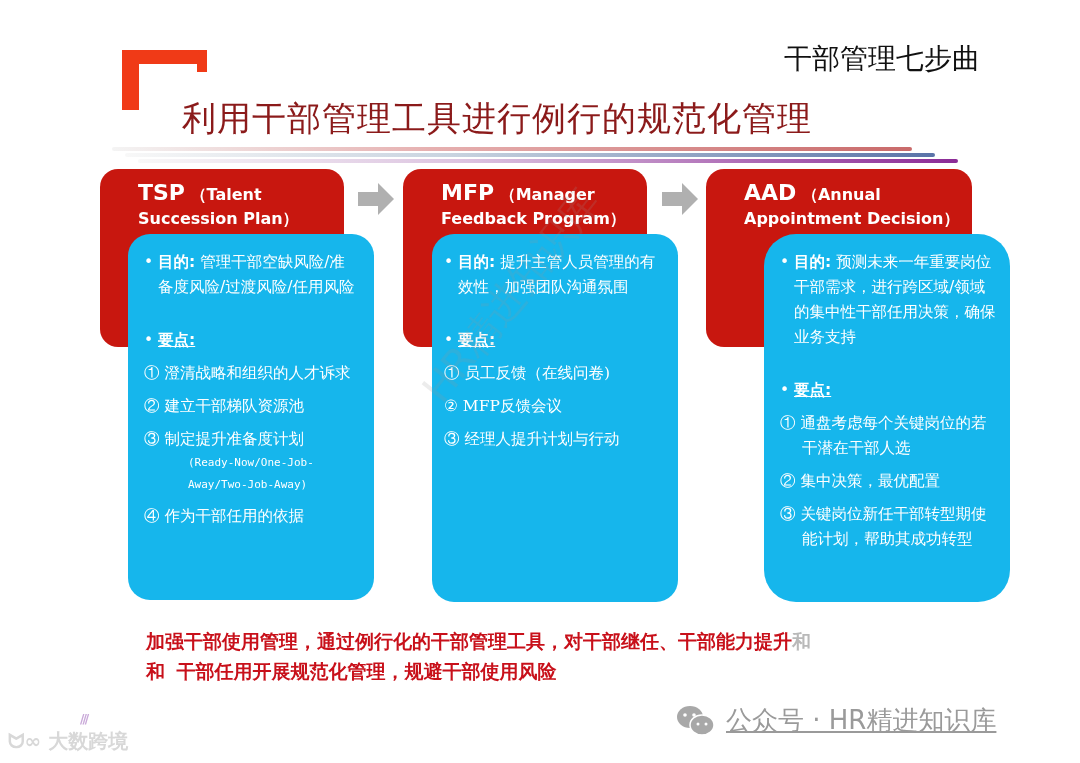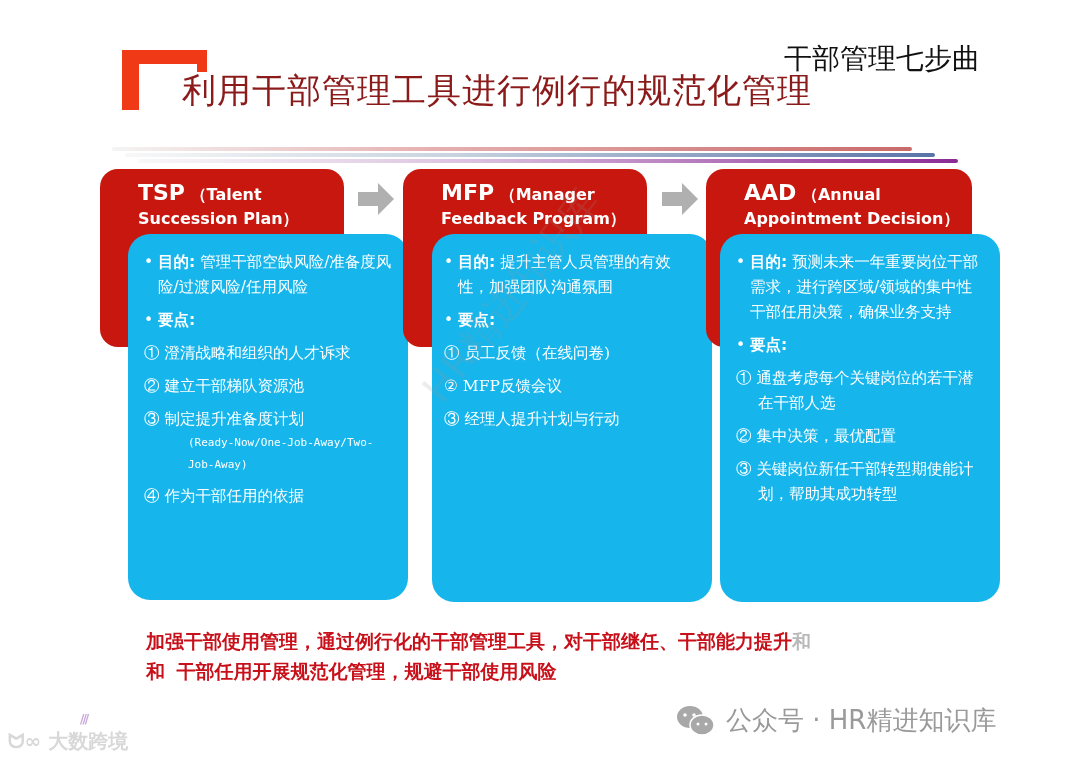--- a/index.html
+++ b/index.html
@@ -2,44 +2,44 @@
 <html><head>
 <meta charset="utf-8">
 <style>
   html,body{margin:0;padding:0;}
   body{width:1080px;height:763px;background:#ffffff;position:relative;overflow:hidden;font-family:"DejaVu Sans",sans-serif;}
   .corner{position:absolute;left:122px;top:50px;width:85px;height:60px;}
   .corner .v{position:absolute;left:0;top:0;width:17px;height:60px;background:#f03a17;}
   .corner .h{position:absolute;left:0;top:0;width:85px;height:14px;background:#f03a17;}
   .corner .tick{position:absolute;right:0;top:0;width:10px;height:22px;background:#f03a17;}
   .top-right{position:absolute;right:100px;top:40px;font-family:"DejaVu Serif",serif;font-size:28px;color:#111;}
-  .main-title{position:absolute;left:182px;top:68px;font-family:Liberation Sans, sans-serif;font-size:34px;color:#8b1a1a;letter-spacing:1px;}
+  .main-title{position:absolute;left:182px;top:96px;font-family:Liberation Sans, sans-serif;font-size:34px;color:#8b1a1a;letter-spacing:1px;}
   .stripe{position:absolute;height:4px;border-radius:2px;}
   .s1{left:112px;top:147px;width:800px;background:linear-gradient(to right,rgba(200,200,200,0.2),#e6b0b0 40%,#c96a6a);}
   .s2{left:125px;top:153px;width:810px;background:linear-gradient(to right,rgba(220,220,220,0.2),#c9d4e0 40%,#5a73a8);}
   .s3{left:138px;top:159px;width:820px;background:linear-gradient(to right,rgba(220,220,220,0.2),#dcc3e0 40%,#8b2b96);}
   .red-card{position:absolute;top:169px;width:244px;height:178px;background:#c8170f;border-radius:18px;}
   .red-card .head{position:absolute;left:14px;top:12px;color:#fff;font-weight:bold;font-family:"DejaVu Sans",sans-serif;line-height:24px;margin-left:24px;}
   .red-card .abbr{font-size:22px;}
   .red-card .full{font-size:16px;}
-  .blue-card{position:absolute;top:234px;width:280px;background:#16b6ec;border-radius:22px;color:#fff;box-sizing:border-box;padding:16px 14px 0 16px;}
+  .blue-card{position:absolute;top:234px;width:246px;background:#16b6ec;border-radius:22px;color:#fff;box-sizing:border-box;padding:16px 14px 0 16px;}
   .blue-card .purpose{font-size:15.5px;line-height:25px;padding-left:14px;position:relative;font-family:"DejaVu Sans",sans-serif;}
   .blue-card .purpose::before{content:"•";position:absolute;left:0;}
   .blue-card .purpose b{font-weight:bold;}
-  .blue-card .kp{font-size:15.5px;line-height:25px;padding-left:14px;position:relative;margin-top:8px;font-weight:bold;}
+  .blue-card .kp{font-size:15.5px;line-height:25px;padding-left:14px;position:relative;margin-top:28px;font-weight:bold;text-decoration:underline;}
   .blue-card .kp::before{content:"•";position:absolute;left:0;font-weight:normal;}
   .blue-card .item{font-family:"DejaVu Serif",serif;font-size:15.5px;line-height:25px;margin-top:8px;padding-left:22px;text-indent:-22px;}
   .blue-card .sub{font-family:"DejaVu Sans Mono",monospace;font-size:11px;line-height:22px;padding-left:22px;text-indent:0;}
   .arrow{position:absolute;top:183px;width:36px;height:32px;}
   .bottom-text{position:absolute;left:146px;top:628px;font-size:19px;font-weight:bold;color:#c8101a;line-height:30px;width:820px;font-family:Liberation Mono, monospace;}
   .bottom-text .ghost{color:#b9b9b9;}
   .watermark-diag{position:absolute;left:410px;top:380px;transform:rotate(-52deg);transform-origin:left top;font-size:40px;color:rgba(150,150,150,0.18);white-space:nowrap;}
   .footer-left{position:absolute;left:8px;top:728px;font-size:20px;color:#d8d8d8;font-weight:bold;}
   .footer-left .slash{position:absolute;left:72px;top:-16px;font-size:12px;color:#c9a9d9;letter-spacing:-2px;}
-  .footer-right{position:absolute;left:676px;top:703px;font-size:26px;color:#9a9a9a;display:flex;align-items:center;gap:10px;}
+  .footer-right{position:absolute;left:676px;top:703px;font-size:26px;color:#9a9a9a;display:flex;align-items:center;gap:10px;text-decoration:underline;}
 </style>
 </head>
 <body>
 
 <div class="corner">
   <div class="h"></div>
   <div class="v"></div>
   <div class="tick"></div>
 </div>
 <div class="top-right">干部管理七步曲</div>
@@ -97,21 +97,21 @@
   <polygon points="0,9 20,9 20,0 36,16 20,32 20,23 0,23" fill="#b0b0b0"></polygon>
 </svg>
 
 <div class="red-card" style="left:706px;width:266px;">
   <div class="head">
     <span class="abbr">AAD</span>
     <span class="full">（Annual</span><br>
     <span class="full">Appointment Decision）</span>
   </div>
 </div>
-<div class="blue-card" style="left:720px;height:368px;">
+<div class="blue-card" style="left:764px;height:368px;border-radius:32px;">
   <div class="purpose">
     <b>目的:</b>
     <span>预测未来一年重要岗位干部需求，进行跨区域/领域的集中性干部任用决策，确保业务支持</span>
   </div>
   <div class="kp">要点:</div>
   <div class="item">① 通盘考虑每个关键岗位的若干潜在干部人选</div>
   <div class="item">② 集中决策，最优配置</div>
   <div class="item">③ 关键岗位新任干部转型期使能计划，帮助其成功转型</div>
 </div>
 

